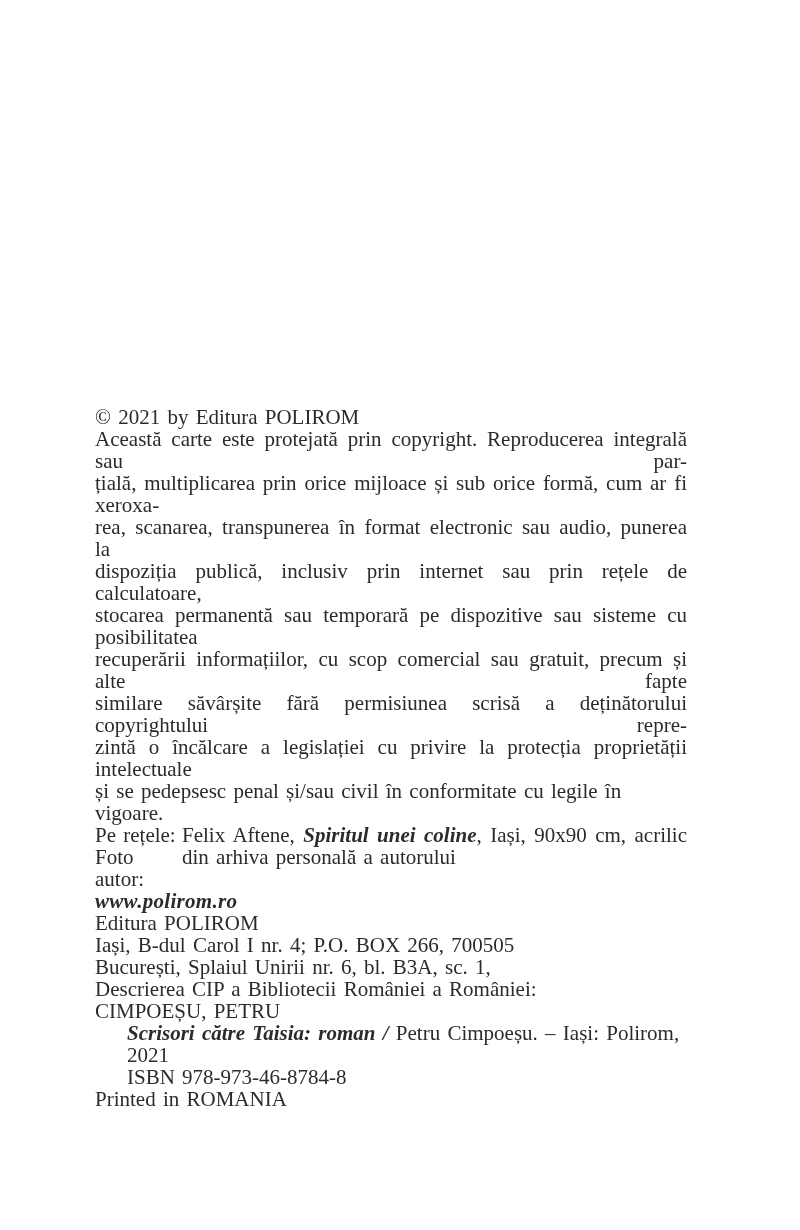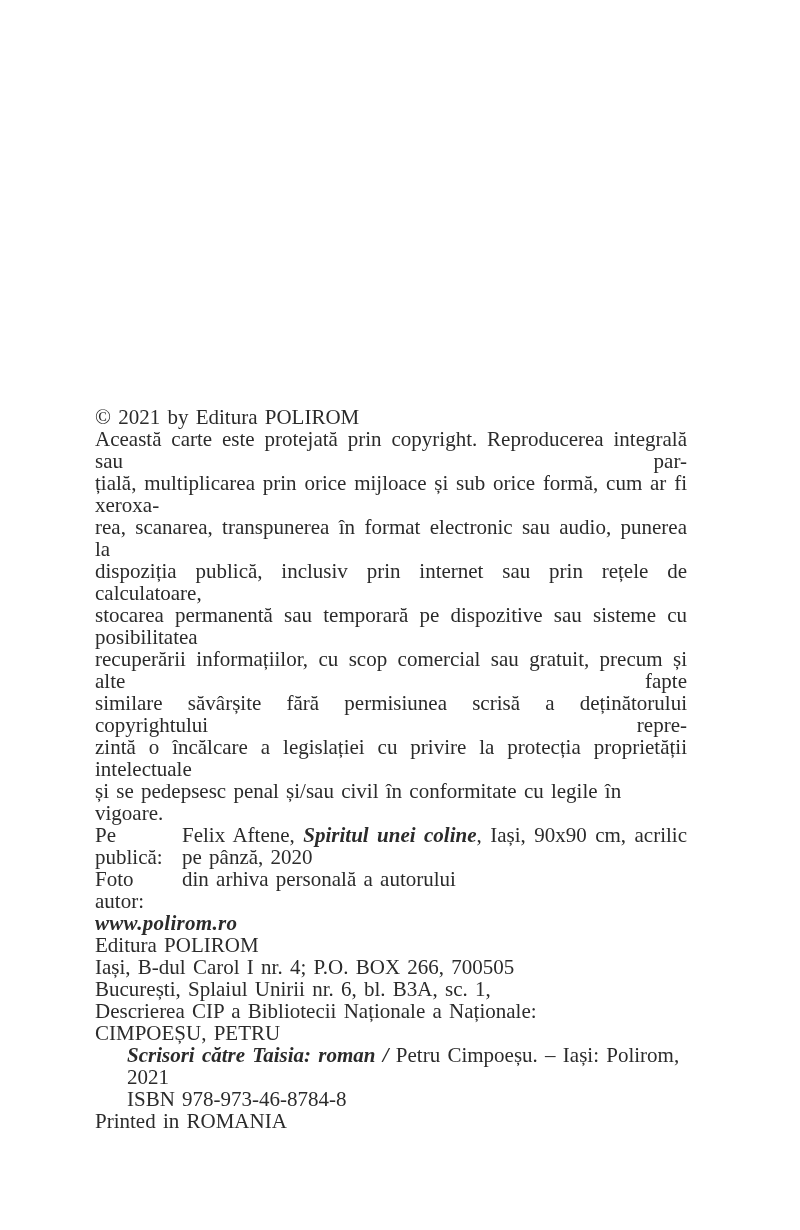--- a/index.html
+++ b/index.html
@@ -56,41 +56,40 @@
       <div class="jline">dispoziția publică, inclusiv prin internet sau prin rețele de calculatoare,</div>
       <div class="jline">stocarea permanentă sau temporară pe dispozitive sau sisteme cu posibilitatea</div>
       <div class="jline">recuperării informațiilor, cu scop comercial sau gratuit, precum și alte fapte</div>
       <div class="jline">similare săvârșite fără permisiunea scrisă a deținătorului copyrightului repre-</div>
       <div class="jline">zintă o încălcare a legislației cu privire la protecția proprietății intelectuale</div>
       <div>și se pedepsesc penal și/sau civil în conformitate cu legile în vigoare.</div>
     </div>
 
     <div class="gap">
       <div class="credit-row">
-        <span class="credit-label">Pe publică:</span>
+        <span class="credit-label">Pe rețele:</span>
         <div class="credit-body">
           <div class="jline"><span>Felix Aftene, </span><span class="bi">Spiritul unei coline</span><span>, Iași, 90x90 cm, acrilic</span></div>
-          <div>pe pânză, 2020</div>
         </div>
       </div>
       <div class="credit-row">
         <span class="credit-label">Foto autor:</span>
         <div class="credit-body">din arhiva personală a autorului</div>
       </div>
     </div>
 
     <p class="gap website">www.polirom.ro</p>
 
     <div class="gap">
       <div>Editura POLIROM</div>
       <div>Iași, B-dul Carol I nr. 4; P.O. BOX 266, 700505</div>
       <div>București, Splaiul Unirii nr. 6, bl. B3A, sc. 1,</div>
     </div>
 
-    <p class="gap-sm gap">Descrierea CIP a Bibliotecii Naționale a Naționale:</p>
+    <p class="gap-sm gap">Descrierea CIP a Bibliotecii României a României:</p>
 
     <div class="gap">
       <div>CIMPOEȘU, PETRU</div>
       <div class="indent"><span class="bi">Scrisori către Taisia: roman /</span><span> Petru Cimpoeșu. – Iași: Polirom, 2021</span></div>
       <div class="indent gap-lg">ISBN 978-973-46-8784-8</div>
     </div>
 
 
     <p class="gap">Printed in ROMANIA</p>
 

